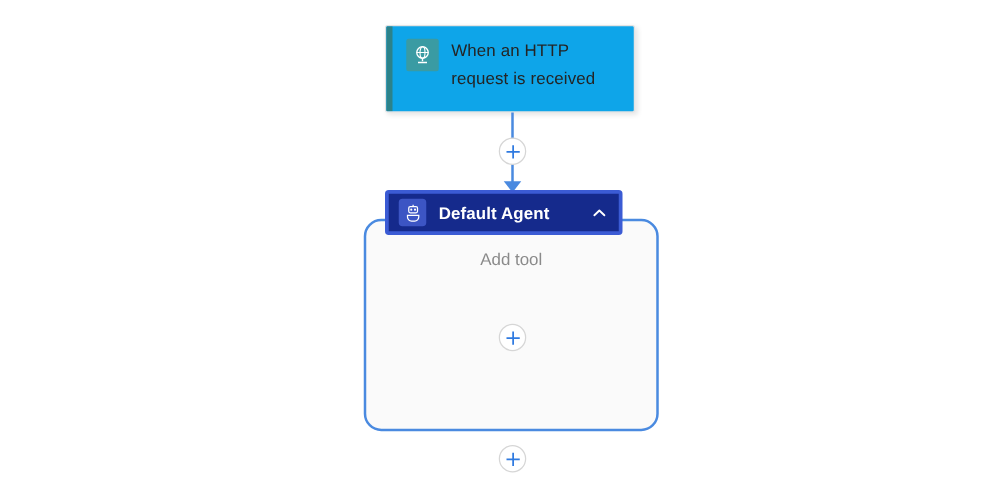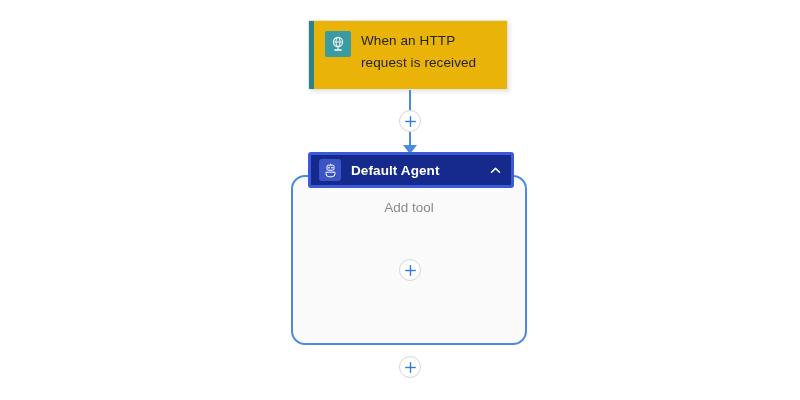--- a/index.html
+++ b/index.html
@@ -21,21 +21,21 @@
     background: #ffffff;
   }
 
   
   .trigger-card {
     position: absolute;
     left: 308px;
     top: 20px;
     width: 200px;
     height: 70px;
-    background: #eab308;
+    background: #0ea5e9;
     border: 1px solid #e3e3e3;
     border-radius: 2px;
     box-sizing: border-box;
     display: flex;
     align-items: center;
     box-shadow: 2px 2px 4px rgba(0,0,0,0.10);
     overflow: hidden;
   }
   .trigger-accent {
     position: absolute;
@@ -118,21 +118,21 @@
     border-radius: 14px;
     background: #fafafa;
     box-sizing: border-box;
   }
 
   
   .agent-header {
     position: absolute;
     left: 308px;
     top: 152px;
-    width: 206px;
+    width: 190px;
     height: 36px;
     background: #152a8c;
     border: 3px solid #3b5bd4;
     border-radius: 3px;
     box-sizing: border-box;
     display: flex;
     align-items: center;
     cursor: pointer;
   }
   .agent-icon {

